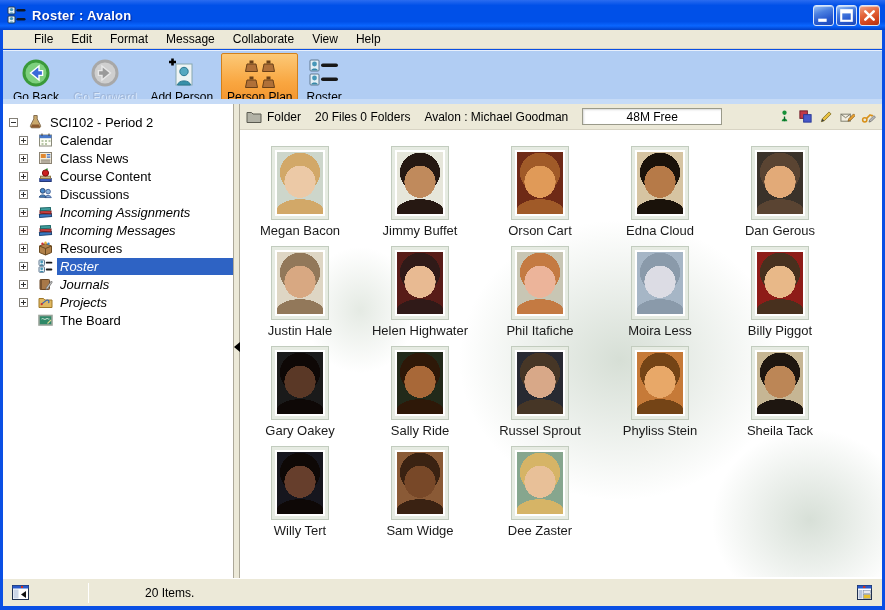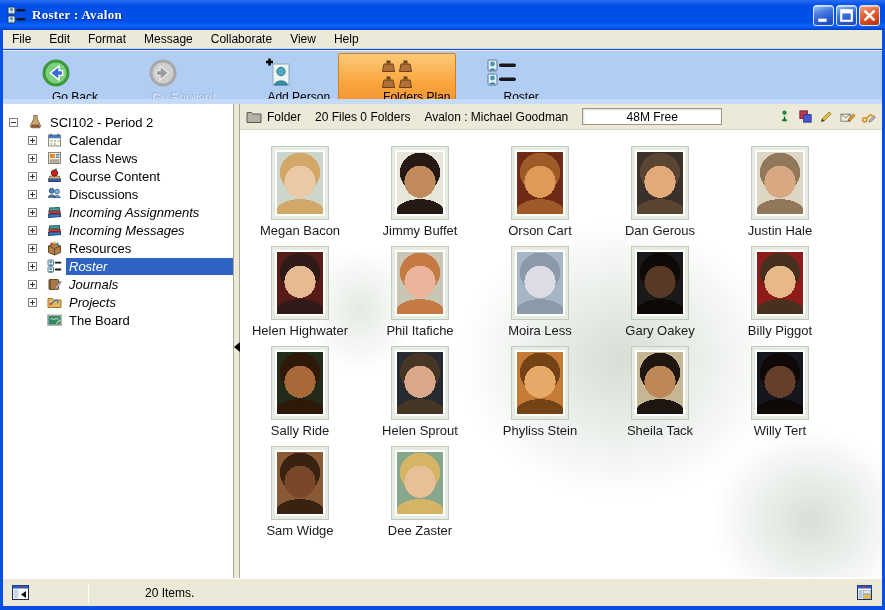--- a/index.html
+++ b/index.html
@@ -5,47 +5,47 @@
   * { box-sizing: border-box; margin: 0; padding: 0; }
   html,body { width:885px; height:610px; overflow:hidden; }
   body { font-family:"Liberation Sans", sans-serif; font-size:12px; }
 
   .window { position:relative; width:885px; height:610px;
             background:#0a4fe4; }
 
   
   .titlebar { position:absolute; left:0; top:0; right:0; height:30px;
     background:linear-gradient(180deg,#2a6cf0 0%,#0050e8 18%,#0050e8 72%,#0a66ff 86%,#0040c8 100%);
-    display:flex; align-items:center; padding:0 5px;font-family:Liberation Serif, serif; }
+    display:flex; align-items:center; padding:0 5px; }
   .titlebar .app-ic { width:20px; height:20px; margin:0 5px 0 2px; flex:0 0 auto; }
   .titlebar .title { color:#fff; font-weight:bold; font-size:13px;
     text-shadow:1px 1px 1px #00289a; letter-spacing:.3px; flex:1; }
   .winbtn { width:21px; height:21px; border-radius:3px; margin-left:2px;
     border:1px solid #d8e6fa; display:flex; align-items:center; justify-content:center;
     background:linear-gradient(160deg,#9ec5f5 0%,#4a7fe0 35%,#2a5cd0 65%,#1c48b8 100%);
     box-shadow:inset 0 1px 0 rgba(255,255,255,.5); cursor:pointer; }
   .winbtn.close { background:linear-gradient(160deg,#f0a488 0%,#e4663c 40%,#d0421c 75%,#b03010 100%); }
 
   
   .menubar { position:absolute; left:3px; right:3px; top:30px; height:19px;
-    background:#ece9d8; display:flex; align-items:center; padding-left:0;
+    background:#ece9d8; display:flex; align-items:center; padding-left:22px;
     border-bottom:1px solid #d8d4c4; }
   .menu-item { padding:2px 9px; color:#000; cursor:default; }
 
   
   .toolbar { position:absolute; left:3px; right:3px; top:50px; height:54px;
     background:#b1cdf3; display:flex; align-items:flex-start; padding:2px 0 0 4px;
     border-top:1px solid #e8f0fc; }
   .toolbar::after { content:""; position:absolute; left:0; right:0; bottom:0; height:5px;
     background:#c6dbf7; }
   .tbtn { display:flex; flex-direction:column; align-items:center; justify-content:flex-start;
     padding:3px 5px 2px 5px; margin-right:2px; border:1px solid transparent; border-radius:2px;
     cursor:pointer; }
   .tbtn .ic { width:32px; height:32px; }
-  .tbtn .lbl { font-size:12px; color:#000; margin-top:1px; white-space:nowrap;margin-left:39px; }
+  .tbtn .lbl { font-size:12px; color:#000; margin-top:1px; white-space:nowrap; }
   .tbtn.disabled { cursor:default; }
   .tbtn.disabled .lbl { color:#9fb6d9; text-shadow:1px 1px 0 #dce9f9; }
   .tbtn.selected { background:linear-gradient(180deg,#fcc977 0%,#f9a640 55%,#f2912a 100%);
     border:1px solid #d2801a; }
 
   
   .main { position:absolute; left:3px; right:3px; top:104px; bottom:32px; background:#fff; }
 
   .sidebar { position:absolute; left:0; top:0; bottom:0; width:230px; background:#fff;
     overflow:hidden; padding-top:9px; }
@@ -55,21 +55,21 @@
   .trow .expander::before { content:""; position:absolute; left:1px; right:1px; top:3px;
     height:1px; background:#303030; }
   .trow .expander.plus::after { content:""; position:absolute; top:1px; bottom:1px; left:3px;
     width:1px; background:#303030; }
   .trow .spacer { width:9px; flex:0 0 auto; }
   .trow .tic { width:17px; height:16px; margin:0 3px 0 9px; flex:0 0 auto; }
   .trow .tlabel { font-size:13px; color:#000; padding:1px 3px; white-space:nowrap; }
   .trow.italic .tlabel { font-style:italic; }
   .trow.selected .tlabel { background:#2e63c4; color:#fff; flex:1; }
   .indent0 { padding-left:6px; }
-  .indent1 { padding-left:25px; }
+  .indent1 { padding-left:16px; }
 
   .splitter { position:absolute; left:230px; top:0; bottom:0; width:7px; background:#ece9d8;
     border-left:1px solid #aca899; border-right:1px solid #aca899; cursor:col-resize; }
   .splitter .collapse-arrow { position:absolute; left:0px; top:238px; width:0; height:0;
     border-top:5px solid transparent; border-bottom:5px solid transparent;
     border-right:6px solid #000; }
 
   .content { position:absolute; left:237px; top:0; right:0; bottom:0; background:#fff; overflow:hidden; }
 
   
@@ -193,21 +193,21 @@
         </g>
         <g transform="translate(0,16)">
           <path d="M3 7h9l1.5 7.5H1.5z" fill="#b07038" stroke="#6a4018"></path>
             <rect x="5.5" y="3.5" width="4" height="3" fill="#6a4018"></rect>
         </g>
         <g transform="translate(17,16)">
           <path d="M3 7h9l1.5 7.5H1.5z" fill="#b07038" stroke="#6a4018"></path>
             <rect x="5.5" y="3.5" width="4" height="3" fill="#6a4018"></rect>
         </g>
       </svg>
-      <span class="lbl">Folders Plan</span>
+      <span class="lbl">Person Plan</span>
     </div>
     <div class="tbtn">
       <svg class="ic" viewBox="0 0 32 32">
         <rect x="2" y="3" width="9" height="11" rx="1" fill="#e4f0f6" stroke="#607890"></rect>
         <circle cx="6.5" cy="7" r="2.4" fill="#4898b8"></circle>
         <path d="M3.2 13.4c.5-2.4 6.1-2.4 6.6 0z" fill="#3888a8"></path>
         <rect x="13" y="6.5" width="17" height="3.6" rx="1.8" fill="#181818"></rect>
         <rect x="2" y="17" width="9" height="11" rx="1" fill="#e4f0f6" stroke="#607890"></rect>
         <circle cx="6.5" cy="21" r="2.4" fill="#4898b8"></circle>
         <path d="M3.2 27.4c.5-2.4 6.1-2.4 6.6 0z" fill="#3888a8"></path>
@@ -420,20 +420,28 @@
               <div class="sname">Jimmy Buffet</div>
             </div>
           <div class="cell">
               <div class="frame">
                 <div class="frame-inner">
                   <div class="photo" style="background: radial-gradient(34% 26% at 50% 48%, rgb(224, 154, 88) 99%, rgba(0, 0, 0, 0)), radial-gradient(44% 32% at 50% 33%, rgb(160, 90, 40) 99%, rgba(0, 0, 0, 0)), radial-gradient(52% 20% at 50% 96%, rgb(160, 90, 40) 99%, rgba(0, 0, 0, 0)), rgb(110, 42, 22);"></div>
                 </div>
               </div>
               <div class="sname">Orson Cart</div>
             </div>
+          <div class="cell">
+              <div class="frame">
+                <div class="frame-inner">
+                  <div class="photo" style="background: radial-gradient(34% 26% at 50% 48%, rgb(182, 122, 72) 99%, rgba(0, 0, 0, 0)), radial-gradient(44% 32% at 50% 33%, rgb(26, 18, 10) 99%, rgba(0, 0, 0, 0)), radial-gradient(52% 20% at 50% 96%, rgb(26, 18, 10) 99%, rgba(0, 0, 0, 0)), rgb(214, 196, 162);"></div>
+                </div>
+              </div>
+              <div class="sname">Edna Cloud</div>
+            </div>
 
           <div class="cell">
               <div class="frame">
                 <div class="frame-inner">
                   <div class="photo" style="background: radial-gradient(34% 26% at 50% 48%, rgb(226, 170, 120) 99%, rgba(0, 0, 0, 0)), radial-gradient(44% 32% at 50% 33%, rgb(90, 68, 50) 99%, rgba(0, 0, 0, 0)), radial-gradient(52% 20% at 50% 96%, rgb(90, 68, 50) 99%, rgba(0, 0, 0, 0)), rgb(58, 50, 42);"></div>
                 </div>
               </div>
               <div class="sname">Dan Gerous</div>
             </div>
           <div class="cell">
@@ -465,48 +473,48 @@
               <div class="frame">
                 <div class="frame-inner">
                   <div class="photo" style="background: radial-gradient(34% 26% at 50% 48%, rgb(220, 220, 228) 99%, rgba(0, 0, 0, 0)), radial-gradient(44% 32% at 50% 33%, rgb(138, 154, 170) 99%, rgba(0, 0, 0, 0)), radial-gradient(52% 20% at 50% 96%, rgb(138, 154, 170) 99%, rgba(0, 0, 0, 0)), rgb(166, 182, 198);"></div>
                 </div>
               </div>
               <div class="sname">Moira Less</div>
             </div>
           <div class="cell">
               <div class="frame">
                 <div class="frame-inner">
+                  <div class="photo" style="background: radial-gradient(34% 26% at 50% 48%, rgb(232, 184, 136) 99%, rgba(0, 0, 0, 0)), radial-gradient(44% 32% at 50% 33%, rgb(72, 48, 30) 99%, rgba(0, 0, 0, 0)), radial-gradient(52% 20% at 50% 96%, rgb(72, 48, 30) 99%, rgba(0, 0, 0, 0)), rgb(142, 28, 24);"></div>
+                </div>
+              </div>
+              <div class="sname">Billy Piggot</div>
+            </div>
+          <div class="cell">
+              <div class="frame">
+                <div class="frame-inner">
                   <div class="photo" style="background: radial-gradient(34% 26% at 50% 48%, rgb(90, 56, 38) 99%, rgba(0, 0, 0, 0)), radial-gradient(44% 32% at 50% 33%, rgb(14, 8, 6) 99%, rgba(0, 0, 0, 0)), radial-gradient(52% 20% at 50% 96%, rgb(14, 8, 6) 99%, rgba(0, 0, 0, 0)), rgb(26, 26, 26);"></div>
                 </div>
               </div>
               <div class="sname">Gary Oakey</div>
             </div>
           <div class="cell">
               <div class="frame">
                 <div class="frame-inner">
-                  <div class="photo" style="background: radial-gradient(34% 26% at 50% 48%, rgb(232, 184, 136) 99%, rgba(0, 0, 0, 0)), radial-gradient(44% 32% at 50% 33%, rgb(72, 48, 30) 99%, rgba(0, 0, 0, 0)), radial-gradient(52% 20% at 50% 96%, rgb(72, 48, 30) 99%, rgba(0, 0, 0, 0)), rgb(142, 28, 24);"></div>
-                </div>
-              </div>
-              <div class="sname">Billy Piggot</div>
-            </div>
-          <div class="cell">
-              <div class="frame">
-                <div class="frame-inner">
                   <div class="photo" style="background: radial-gradient(34% 26% at 50% 48%, rgb(168, 104, 56) 99%, rgba(0, 0, 0, 0)), radial-gradient(44% 32% at 50% 33%, rgb(46, 24, 8) 99%, rgba(0, 0, 0, 0)), radial-gradient(52% 20% at 50% 96%, rgb(46, 24, 8) 99%, rgba(0, 0, 0, 0)), rgb(34, 42, 26);"></div>
                 </div>
               </div>
               <div class="sname">Sally Ride</div>
             </div>
           <div class="cell">
               <div class="frame">
                 <div class="frame-inner">
                   <div class="photo" style="background: radial-gradient(34% 26% at 50% 48%, rgb(216, 168, 136) 99%, rgba(0, 0, 0, 0)), radial-gradient(44% 32% at 50% 33%, rgb(70, 54, 38) 99%, rgba(0, 0, 0, 0)), radial-gradient(52% 20% at 50% 96%, rgb(70, 54, 38) 99%, rgba(0, 0, 0, 0)), rgb(40, 42, 50);"></div>
                 </div>
               </div>
-              <div class="sname">Helen Sprout</div>
+              <div class="sname">Russel Sprout</div>
             </div>
 
           <div class="cell">
               <div class="frame">
                 <div class="frame-inner">
                   <div class="photo" style="background: radial-gradient(34% 26% at 50% 48%, rgb(232, 168, 104) 99%, rgba(0, 0, 0, 0)), radial-gradient(44% 32% at 50% 33%, rgb(116, 68, 22) 99%, rgba(0, 0, 0, 0)), radial-gradient(52% 20% at 50% 96%, rgb(116, 68, 22) 99%, rgba(0, 0, 0, 0)), rgb(198, 122, 56);"></div>
                 </div>
               </div>
               <div class="sname">Phyliss Stein</div>
             </div>

